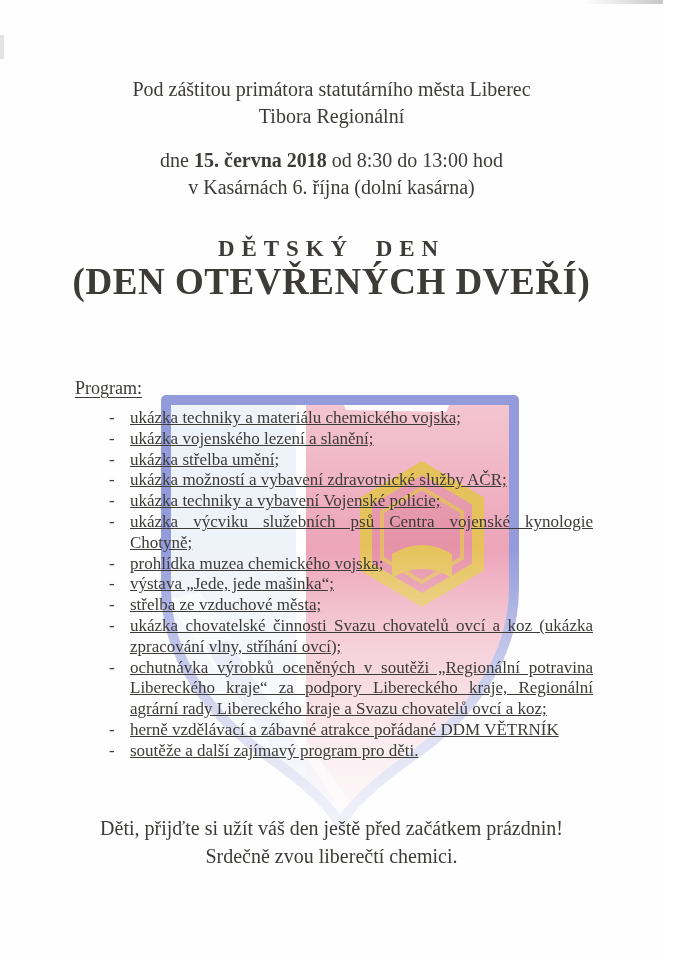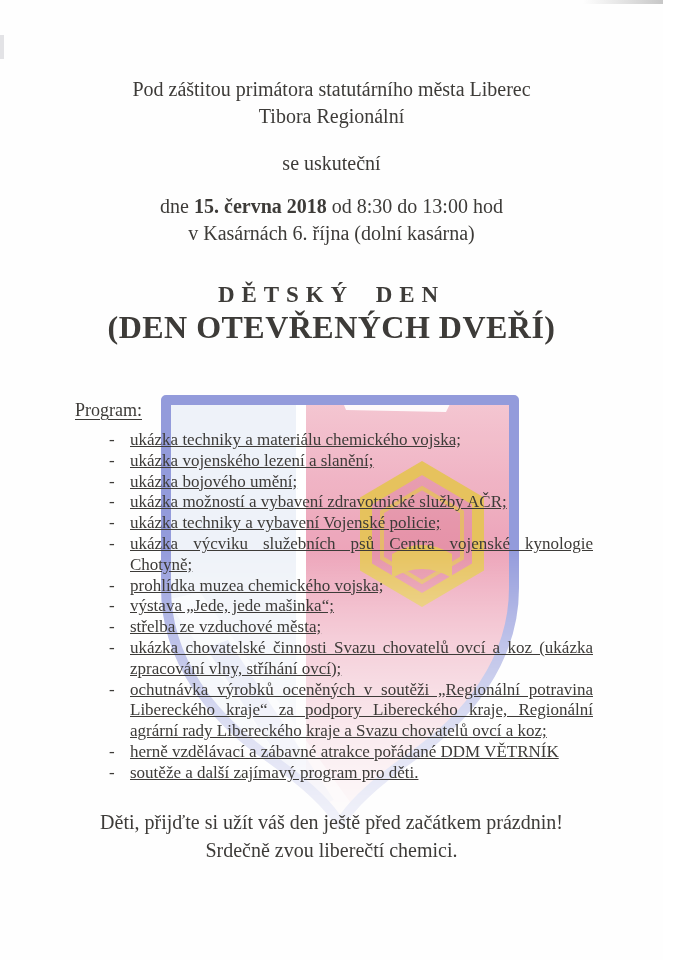--- a/index.html
+++ b/index.html
@@ -85,28 +85,28 @@
 
   .title-block { margin-top: 32px; }
   .title-main {
     font-size: 23px;
     font-weight: bold;
     letter-spacing: .30em;
     word-spacing: .40em;
     line-height: 32px;
   }
   .title-sub {
-    font-size: 32px;
+    font-size: 37px;
     font-weight: bold;
     letter-spacing: .015em;
     line-height: 33px;
   }
 
   .program-heading {
-    margin: 56px 0 0 75px;
+    margin: 80px 0 0 75px;
     font-size: 18px;
     text-decoration: underline;
     text-underline-offset: 3px;
   }
   ul.program {
     list-style: none;
     margin: 9px 70px 0 130px;
     padding: 0;
     font-size: 17px;
     line-height: 20.8px;
@@ -118,21 +118,21 @@
     text-decoration: underline;
   }
   ul.program li::before {
     content: "-";
     position: absolute;
     left: -21px;
     top: 0;
   }
 
   .closing {
-    margin-top: 24px;
+    margin-top: 52px;
     font-size: 20px;
     line-height: 28px;
   }
 </style>
 </head>
 <body>
 
 <div class="page">
 
   <svg class="watermark" viewBox="0 0 679 960" xmlns="http://www.w3.org/2000/svg" aria-hidden="true">
@@ -180,42 +180,41 @@
   <div class="artifact-top-right"></div>
   <div class="artifact-left-edge"></div>
 
   <div class="content">
 
     <div class="patronage centered">
       <div>Pod záštitou primátora statutárního města Liberec</div>
       <div>Tibora Regionální</div>
     </div>
 
-    <div class="occurs centered">se uskuteční</div>
 
     <div class="datetime centered">
       <div>
         <span>dne</span>
         <b>15. června 2018</b>
         <span>od 8:30 do 13:00 hod</span>
       </div>
       <div>v Kasárnách 6. října (dolní kasárna)</div>
     </div>
 
     <div class="title-block centered">
       <div class="title-main">DĚTSKÝ DEN</div>
       <div class="title-sub">(DEN OTEVŘENÝCH DVEŘÍ)</div>
     </div>
 
     <div class="program-heading">Program:</div>
 
     <ul class="program">
       <li><span>ukázka techniky a materiálu chemického vojska;</span></li>
       <li><span>ukázka vojenského lezení a slanění;</span></li>
-      <li><span>ukázka bojového umění;</span></li>
+      <li><span>ukázka střelba umění;</span></li>
       <li><span>ukázka možností a vybavení zdravotnické služby AČR;</span></li>
       <li><span>ukázka techniky a vybavení Vojenské policie;</span></li>
       <li><span>ukázka výcviku služebních psů Centra vojenské kynologie Chotyně;</span></li>
       <li><span>prohlídka muzea chemického vojska;</span></li>
       <li><span>výstava „Jede, jede mašinka“;</span></li>
       <li><span>střelba ze vzduchové města;</span></li>
       <li><span>ukázka chovatelské činnosti Svazu chovatelů ovcí a koz (ukázka zpracování vlny, stříhání ovcí);</span></li>
       <li><span>ochutnávka výrobků oceněných v soutěži „Regionální potravina Libereckého kraje“ za podpory Libereckého kraje, Regionální agrární rady Libereckého kraje a Svazu chovatelů ovcí a koz;</span></li>
       <li><span>herně vzdělávací a zábavné atrakce pořádané DDM VĚTRNÍK</span></li>
       <li><span>soutěže a další zajímavý program pro děti.</span></li>

